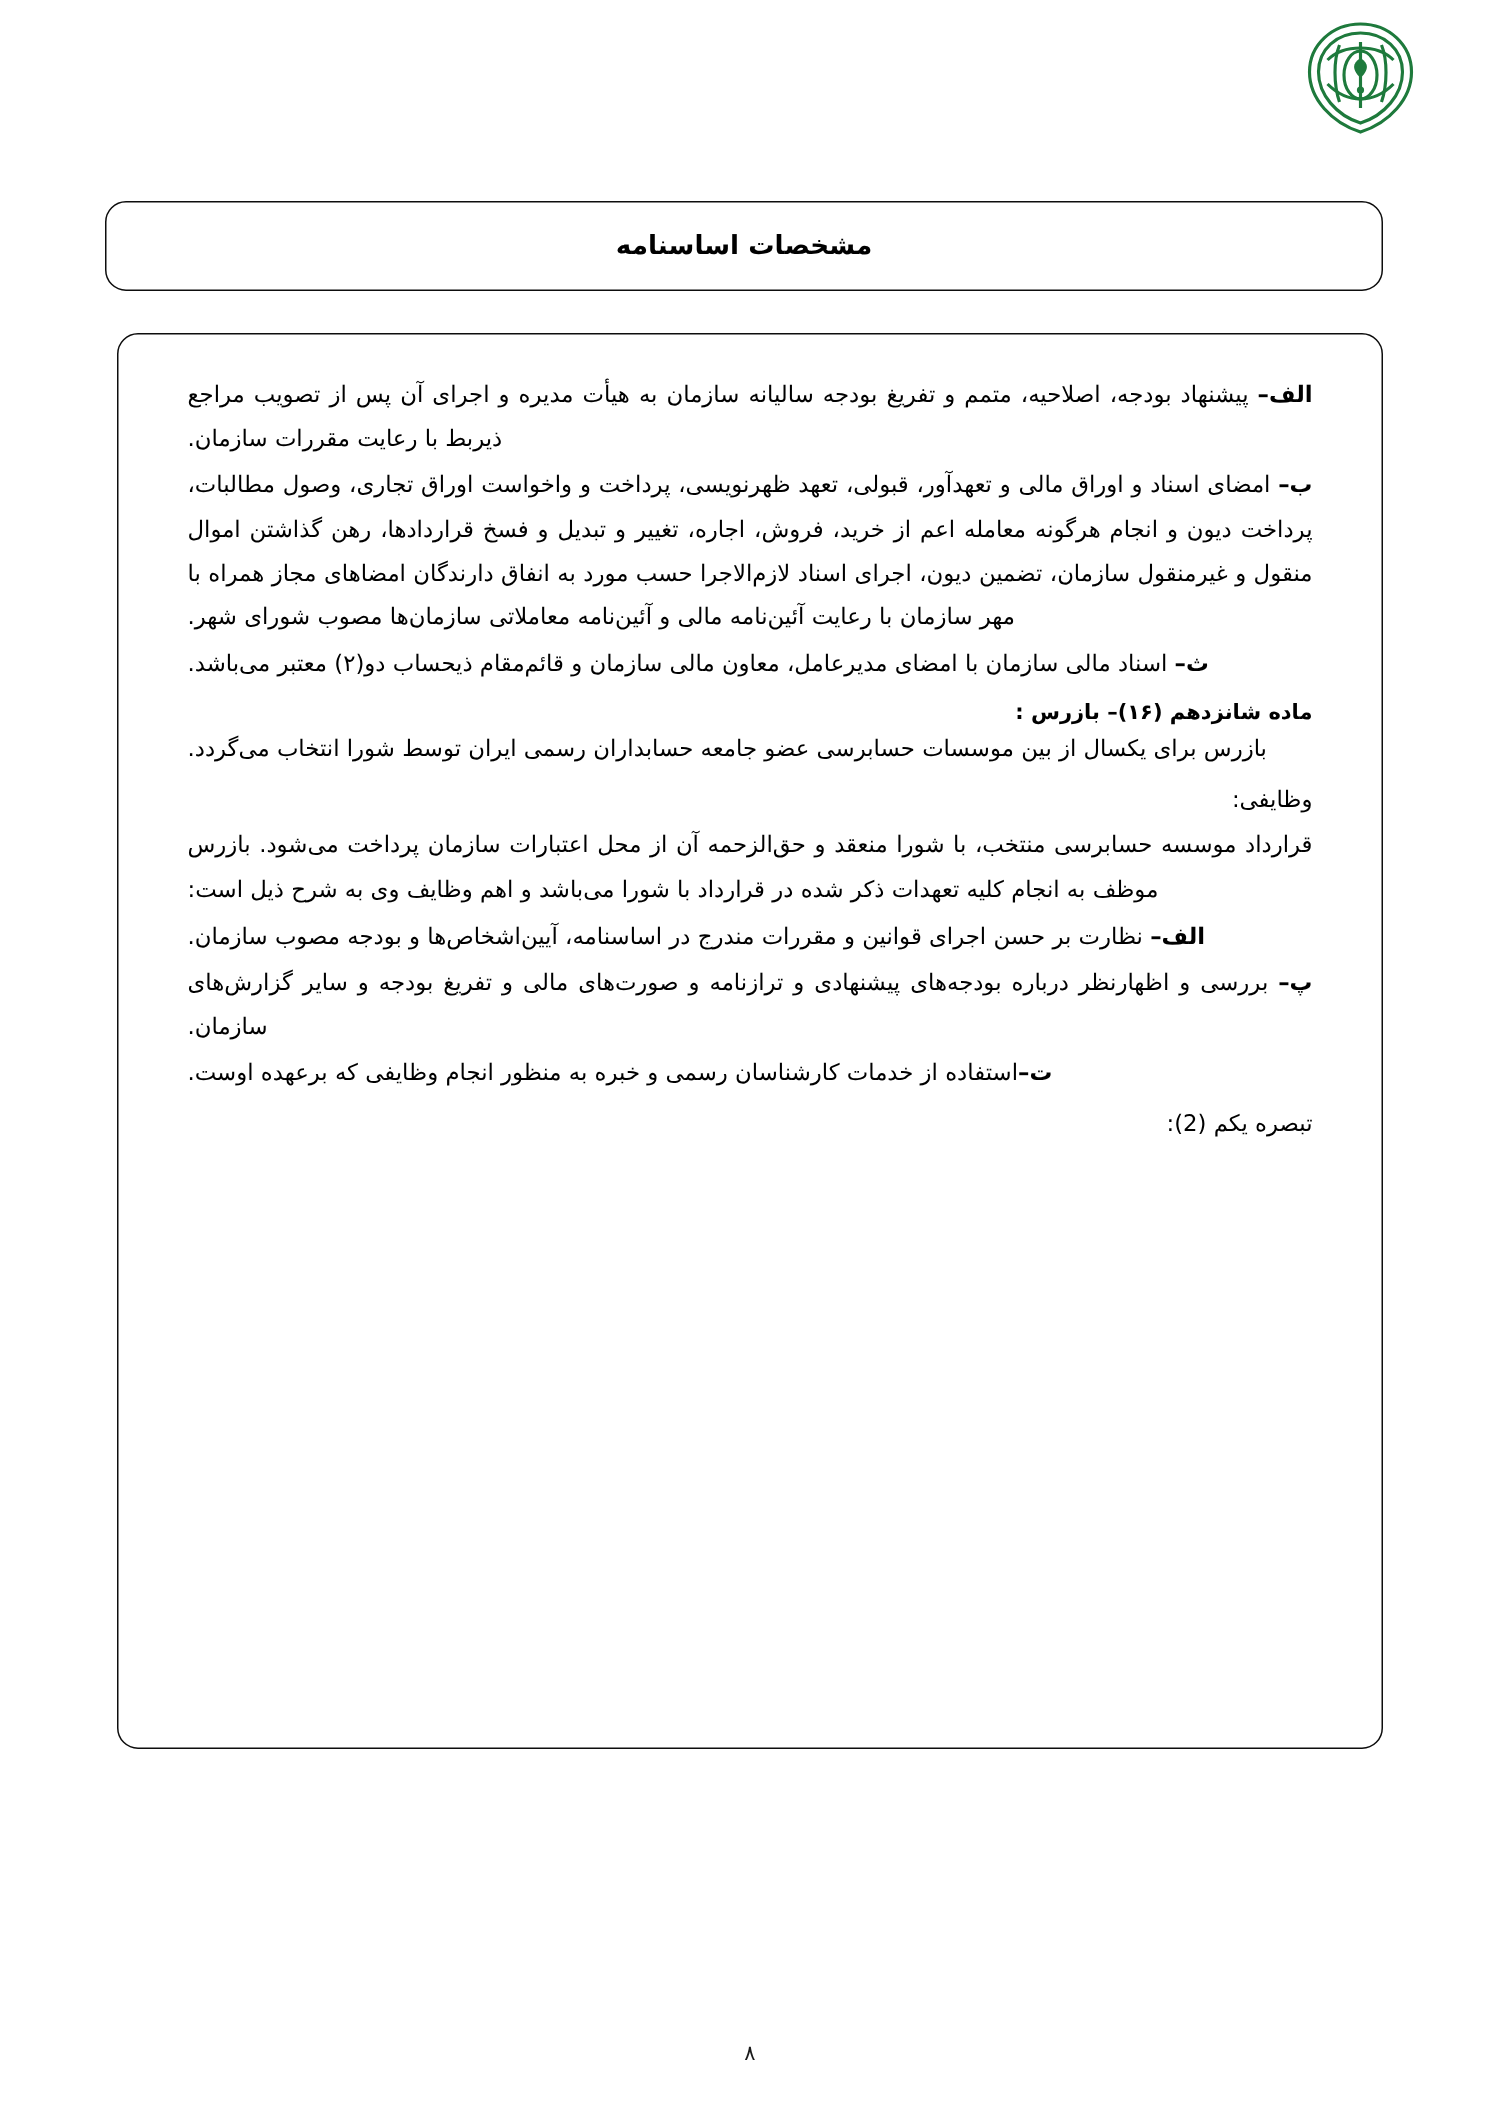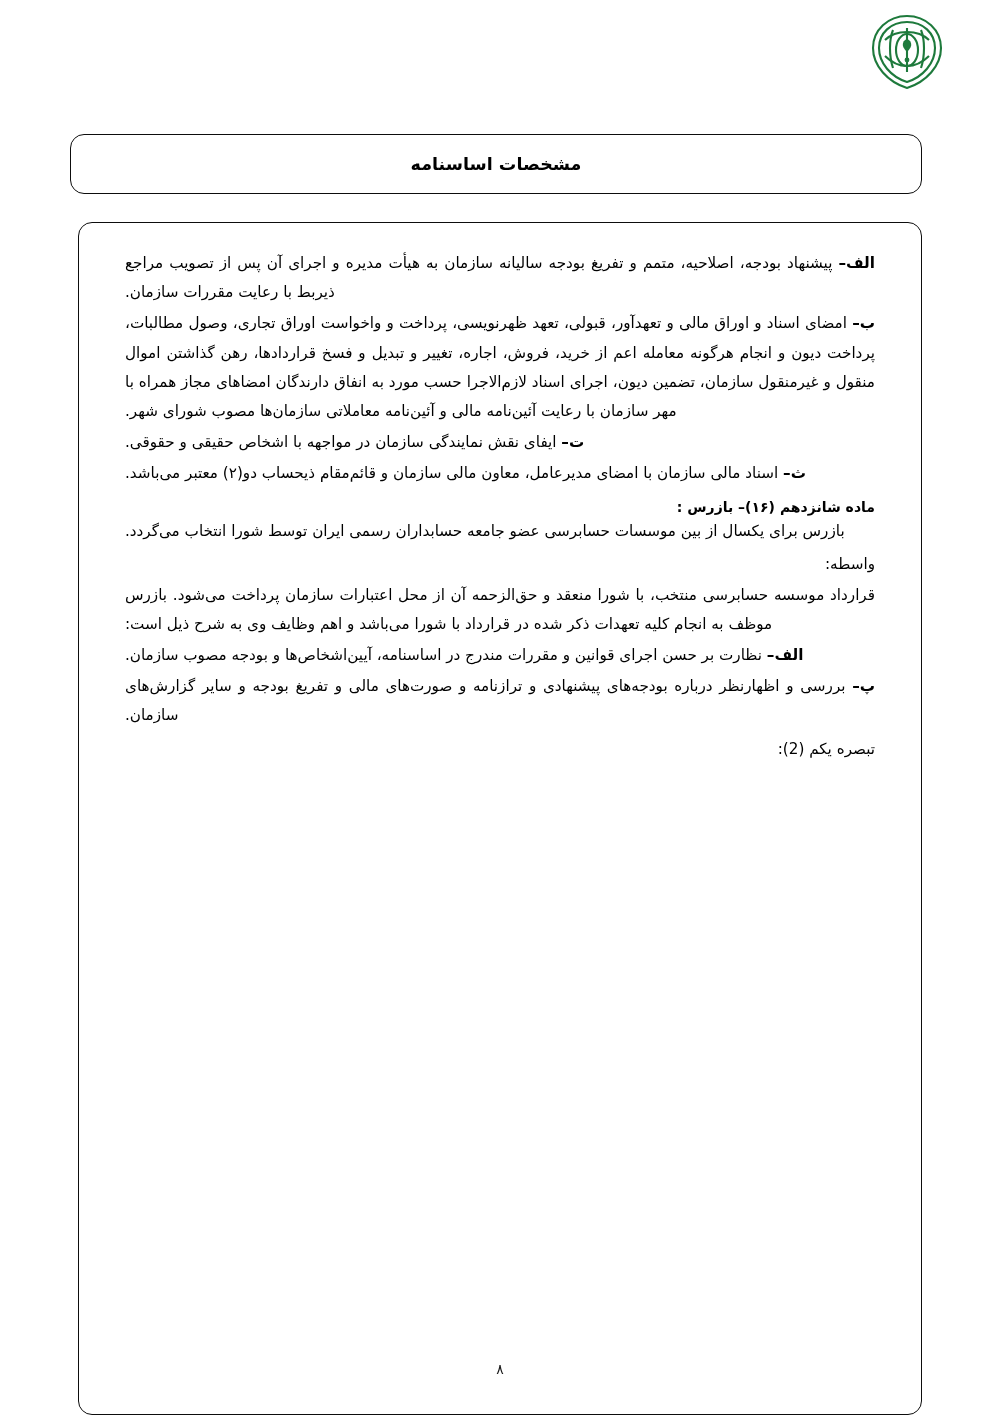--- a/index.html
+++ b/index.html
@@ -52,21 +52,21 @@
     font-weight: bold;
     letter-spacing: 0.2px;
   }
 
   
   .content-box {
     position: absolute;
     top: 222px;
     right: 78px;
     left: 78px;
-    height: 1193px;
+    height: 944px;
     border: 1.6px solid #0d0d0d;
     border-radius: 14px;
     box-sizing: border-box;
     padding: 26px 46px 20px 46px;
   }
 
   .para {
     font-size: 15.2px;
     line-height: 1.92;
     text-align: justify;
@@ -131,27 +131,27 @@
   </div>
 
   <div class="title-box">
     <div class="title-text">مشخصات اساسنامه</div>
   </div>
 
   <div class="content-box">
     <div id="body-content">
         <p class="para just-both"><span class="lbl">الف–</span><span> پیشنهاد بودجه، اصلاحیه، متمم و تفریغ بودجه سالیانه سازمان به هیأت مدیره و اجرای آن پس از تصویب مراجع ذیربط با رعایت مقررات سازمان.</span></p>
         <p class="para just-both"><span class="lbl">ب–</span><span> امضای اسناد و اوراق مالی و تعهدآور، قبولی، تعهد ظهرنویسی، پرداخت و واخواست اوراق تجاری، وصول مطالبات، پرداخت دیون و انجام هرگونه معامله اعم از خرید، فروش، اجاره، تغییر و تبدیل و فسخ قراردادها، رهن گذاشتن اموال منقول و غیرمنقول سازمان، تضمین دیون، اجرای اسناد لازم‌الاجرا حسب مورد به انفاق دارندگان امضاهای مجاز همراه با مهر سازمان با رعایت آئین‌نامه مالی و آئین‌نامه معاملاتی سازمان‌ها مصوب شورای شهر.</span></p>
-        <p class="para just-both"><span class="lbl">ت–</span><span> ایفای نقش نمایندگی سازمان در مواجهه با اشخاص حقیقی و حقوقی.</span></p>
         <p class="para just-both"><span class="lbl">ث–</span><span> اسناد مالی سازمان با امضای مدیرعامل، معاون مالی سازمان و قائم‌مقام ذیحساب دو(۲) معتبر می‌باشد.</span></p>
         <div class="heading">ماده شانزدهم (۱۶)– بازرس :</div>
         <p class="para just-both">بازرس برای یکسال از بین  موسسات حسابرسی عضو جامعه حسابداران رسمی ایران توسط شورا انتخاب می‌گردد.</p>
-        <div class="sub-label">واسطه:</div>
+        <div class="sub-label">وظایفی:</div>
         <p class="para just-both">قرارداد موسسه حسابرسی منتخب، با شورا منعقد و حق‌الزحمه آن از محل اعتبارات سازمان پرداخت می‌شود. بازرس موظف به انجام کلیه تعهدات ذکر شده در قرارداد با شورا می‌باشد و اهم وظایف وی به شرح ذیل است:</p>
         <p class="para just-both"><span class="lbl">الف–</span><span> نظارت بر حسن اجرای قوانین و مقررات مندرج در اساسنامه، آیین‌اشخاص‌ها و بودجه مصوب سازمان.</span></p>
         <p class="para just-both"><span class="lbl">پ–</span><span> بررسی و اظهارنظر درباره بودجه‌های پیشنهادی و ترازنامه و صورت‌های مالی و تفریغ بودجه و سایر گزارش‌های سازمان.</span></p>
+        <p class="para just-both"><span class="lbl">ت–</span><span>استفاده از خدمات کارشناسان رسمی و خبره به منظور انجام وظایفی که برعهده اوست.</span></p>
         <div class="sub-label">تبصره یکم (2):</div>
       </div>
   </div>
 
   <div class="page-number">۸</div>
 
 </div>
 
 </body></html>

